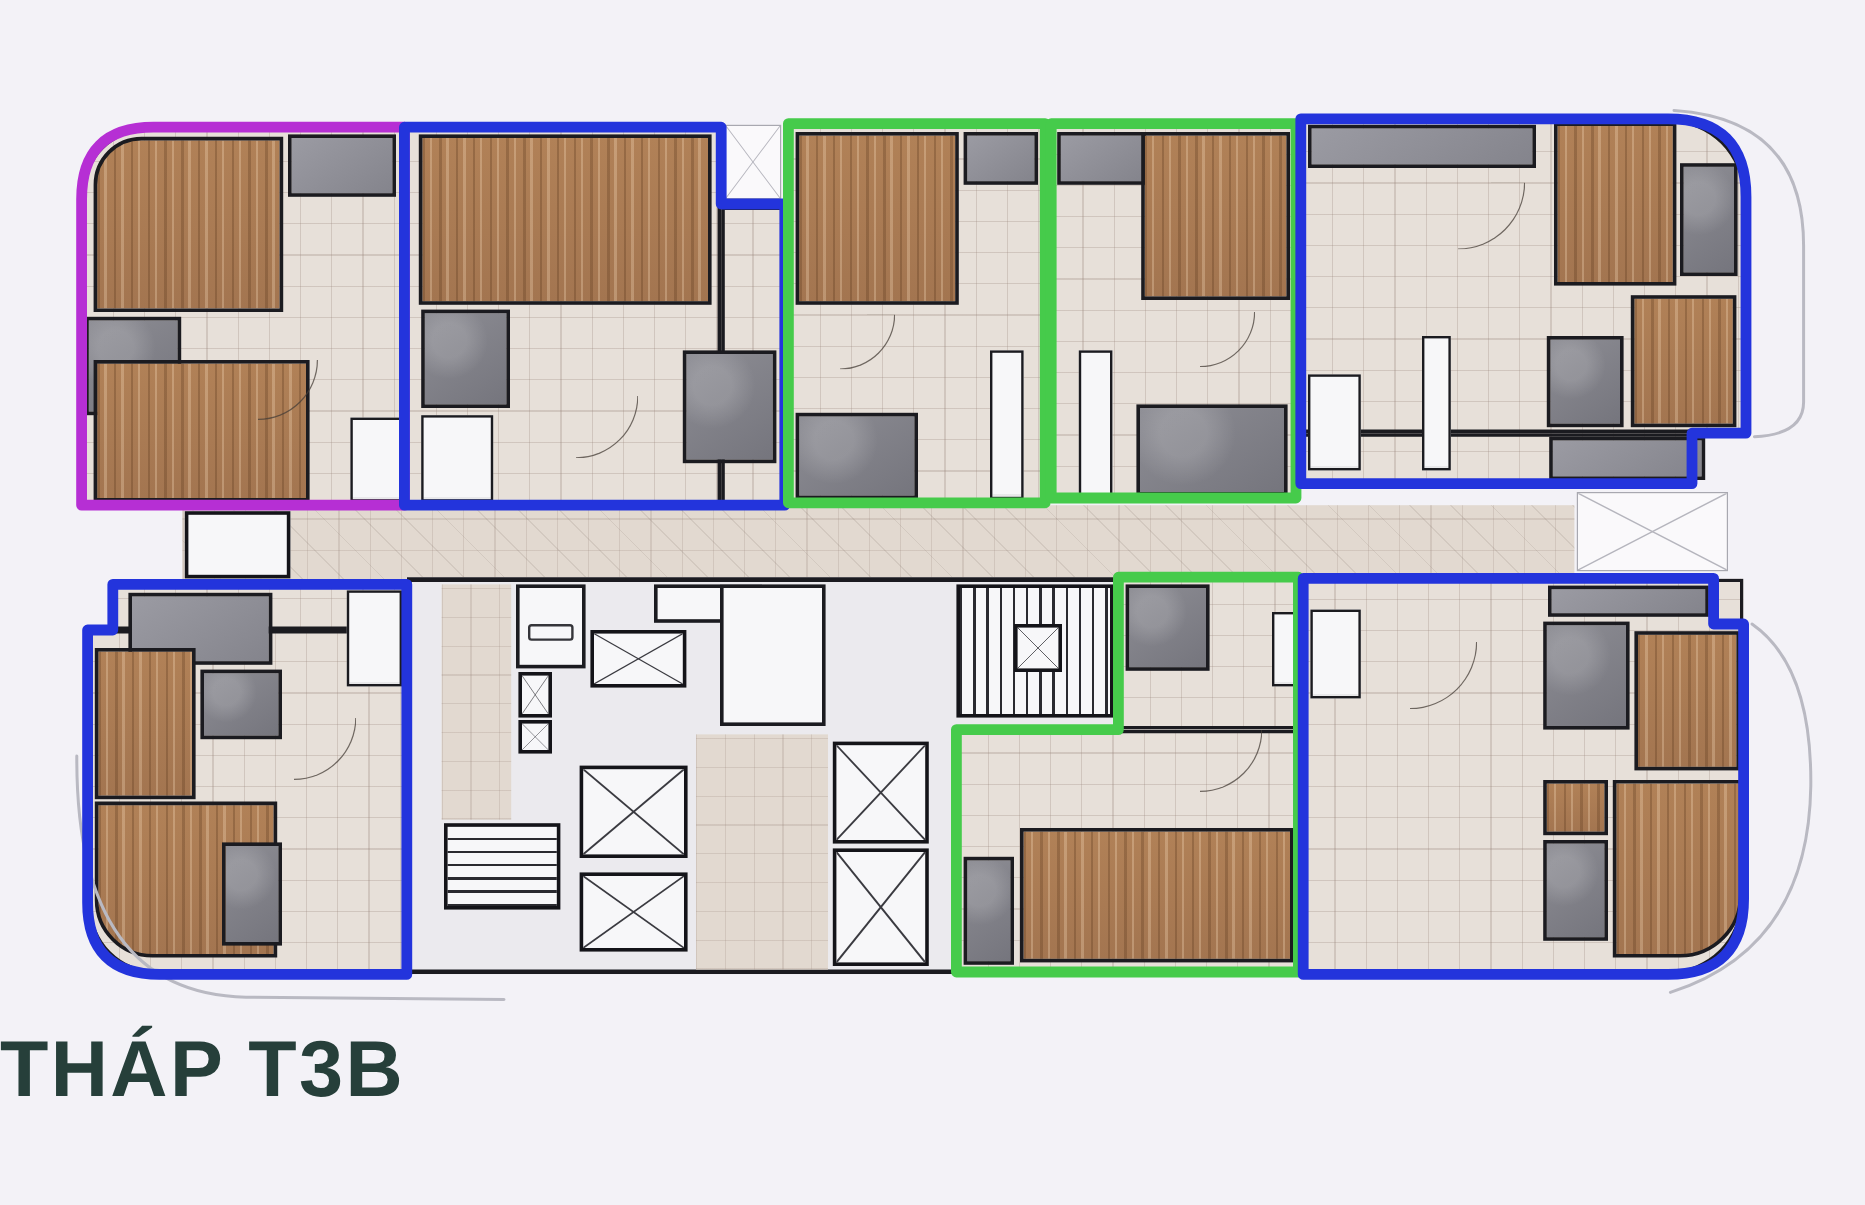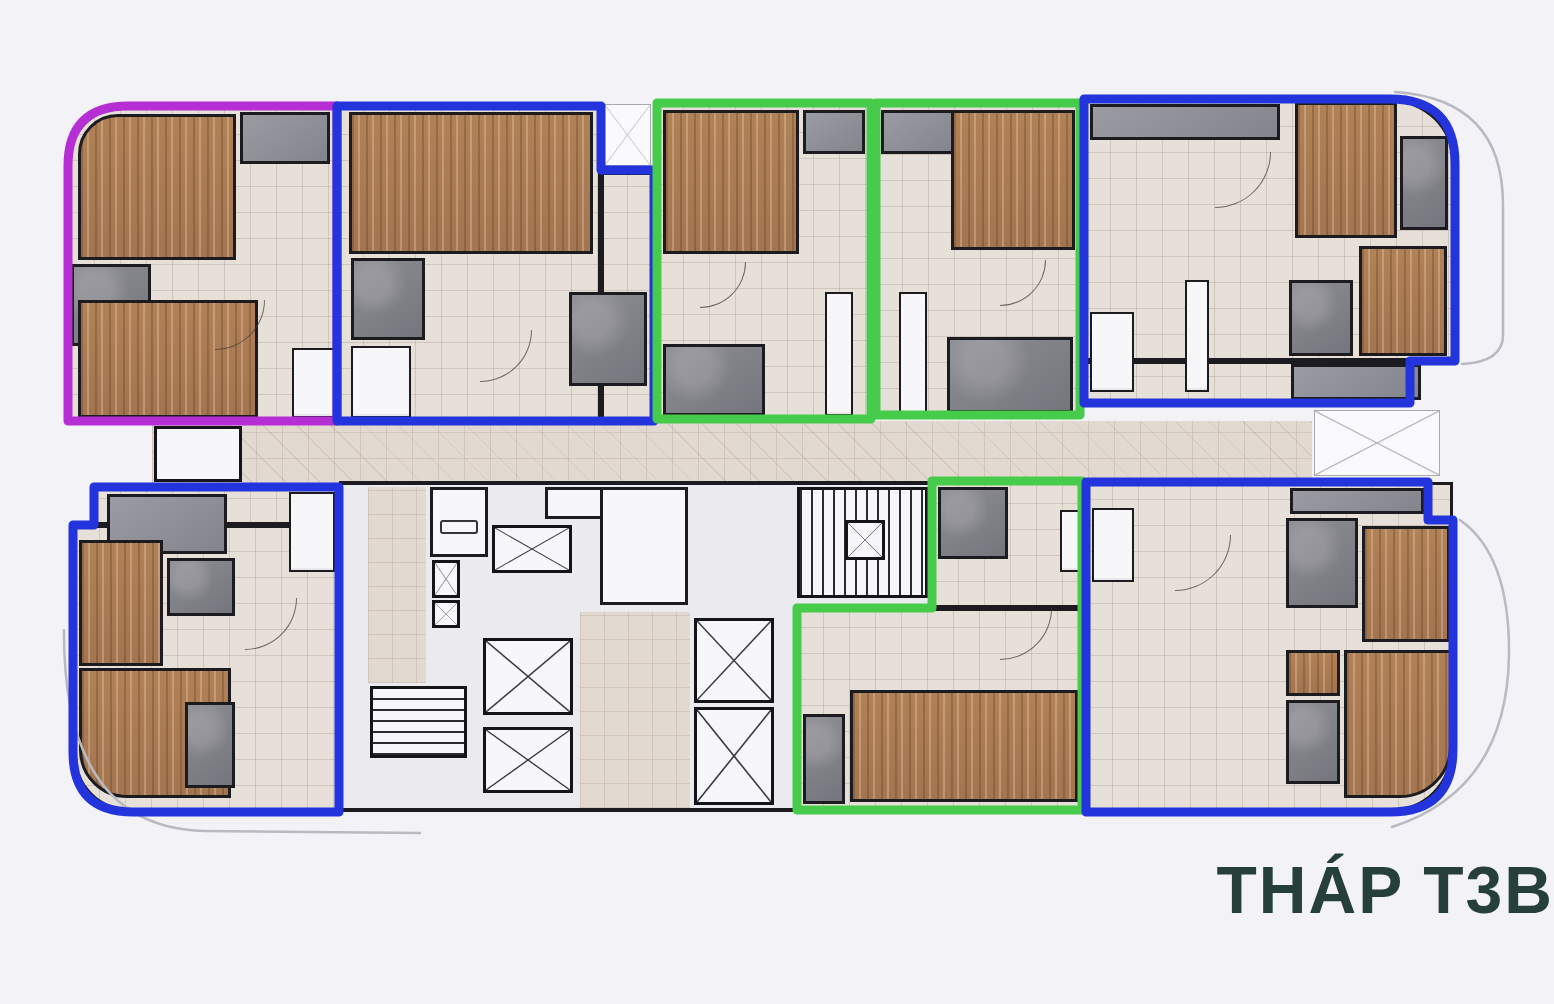--- a/index.html
+++ b/index.html
@@ -81,21 +81,21 @@
   svg.outlines{position:absolute;inset:0;z-index:6;pointer-events:none;}
   svg.outlines path{fill:none;stroke-linejoin:round;stroke-linecap:round;}
   .ol{stroke-width:9;}
   .ol-magenta{stroke:var(--magenta,#b62fd4);}
   .ol-blue{stroke:var(--blue,#2334dc);}
   .ol-green{stroke:var(--green,#46cb4b);}
   .facade{stroke:var(--facade,#b9b9c2);stroke-width:2.5;}
   
   .title{
     position:absolute;left:0;right:0;top:852px;
-    text-align:right;
+    text-align:left;
     font-size:66px;font-weight:800;letter-spacing:2px;
     color:var(--title,#263f3a);
   }
 </style>
 </head>
 <body>
 
 <div class="plan">
 
   <div class="corridor" style="left:152px;top:421px;width:1160px;height:64px;"></div>

